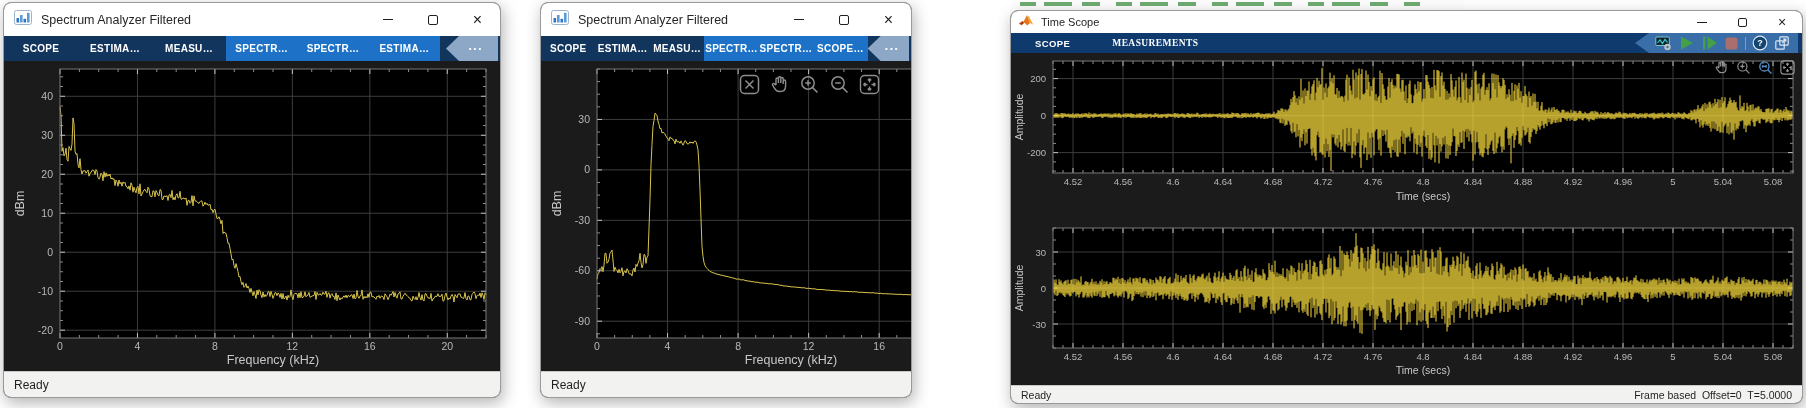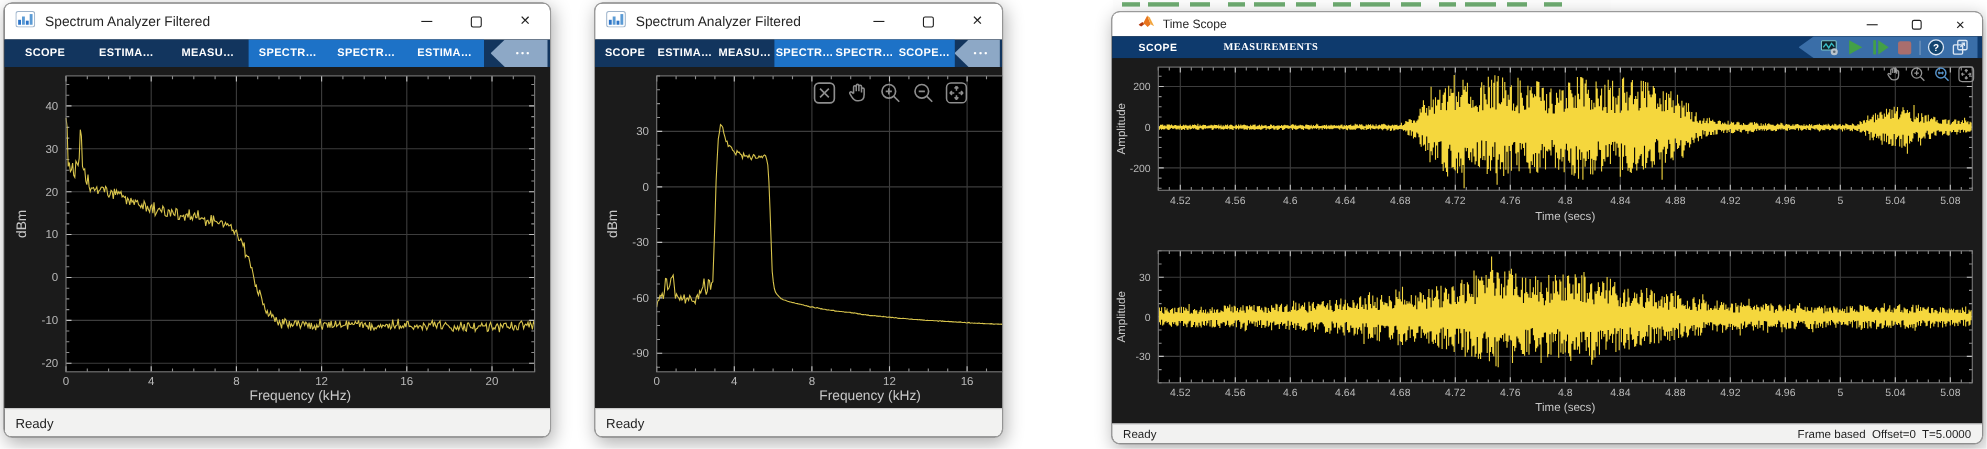--- a/index.html
+++ b/index.html
@@ -52,21 +52,21 @@
   #scope .statusbar { height:18px; font-size:10.5px; }
   .metrics { margin-left:26px; }
   .status-right { margin-left:auto; }
 
   
   .hover-tools { position:absolute; top:12px; right:30px; display:flex; gap:7px; opacity:.92; }
   .hover-tools svg { display:block; }
   .hover-tools-sm { position:absolute; top:6px; right:6px; display:flex; gap:5px; opacity:.95; }
 
   
-  #scope .titlebar { height:22px; padding-left:24px; gap:7px; }
+  #scope .titlebar { height:22px; padding-left:8px; gap:7px; }
   #scope .titlebar .title { font-size:11px; }
   #scope .cap-btn { width:40px; }
   #scope .glyph-close { font-size:14px; }
   #scope .glyph-max { width:9px; height:9px; border-width:1px; }
   .scope-toolbar { height:20px; background:#0e3a6d; display:flex; align-items:center; }
   .scope-tab { color:#ffffff; font-size:9.5px; font-weight:bold; letter-spacing:.4px; }
   .scope-tab:first-child { margin-left:24px; }
   .scope-tab + .scope-tab { margin-left:42px;font-family:Liberation Serif, serif; }
   .scope-chip { margin-left:auto; margin-right:4px; height:20px; background:#3a6ea8;
          clip-path:polygon(14px 0,100% 0,100% 100%,14px 100%,0 50%);

